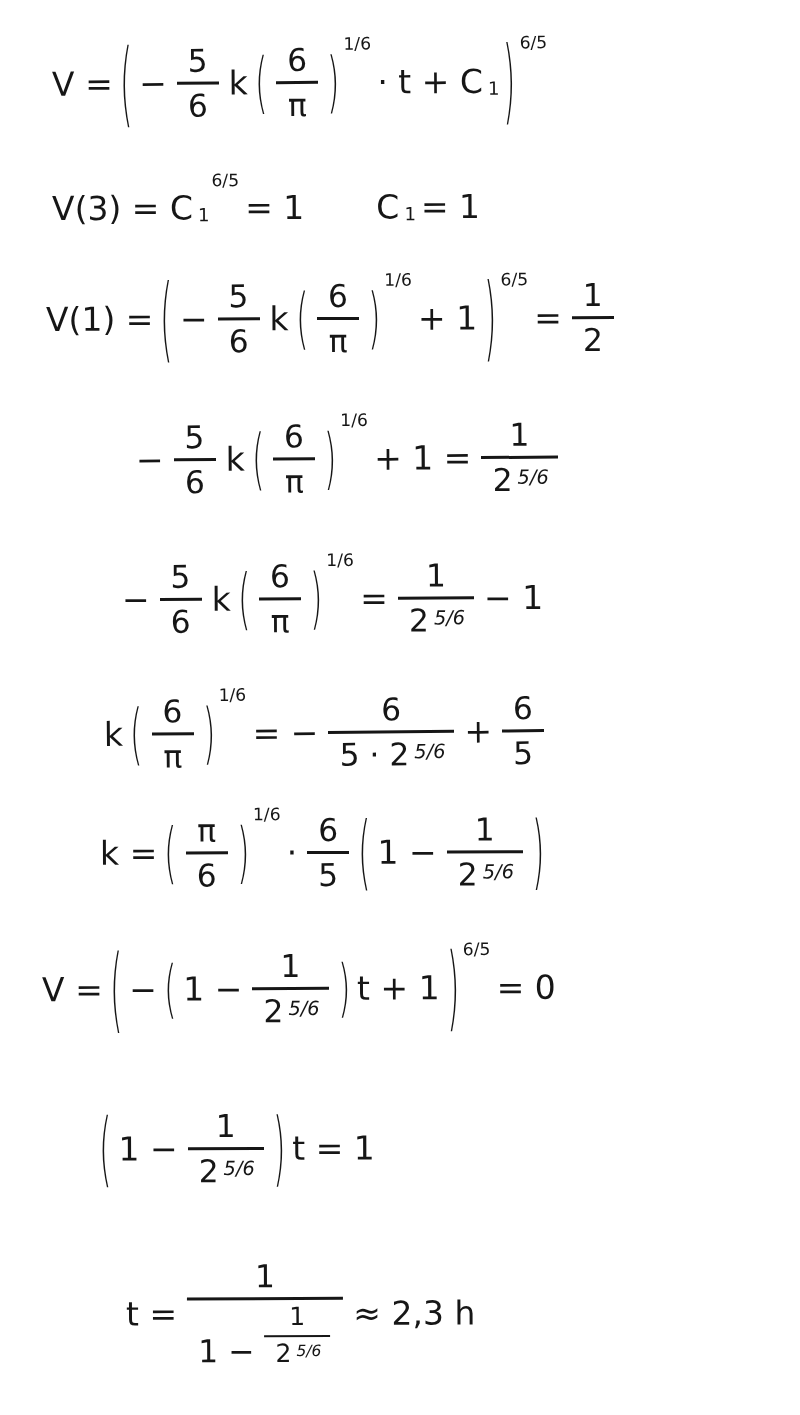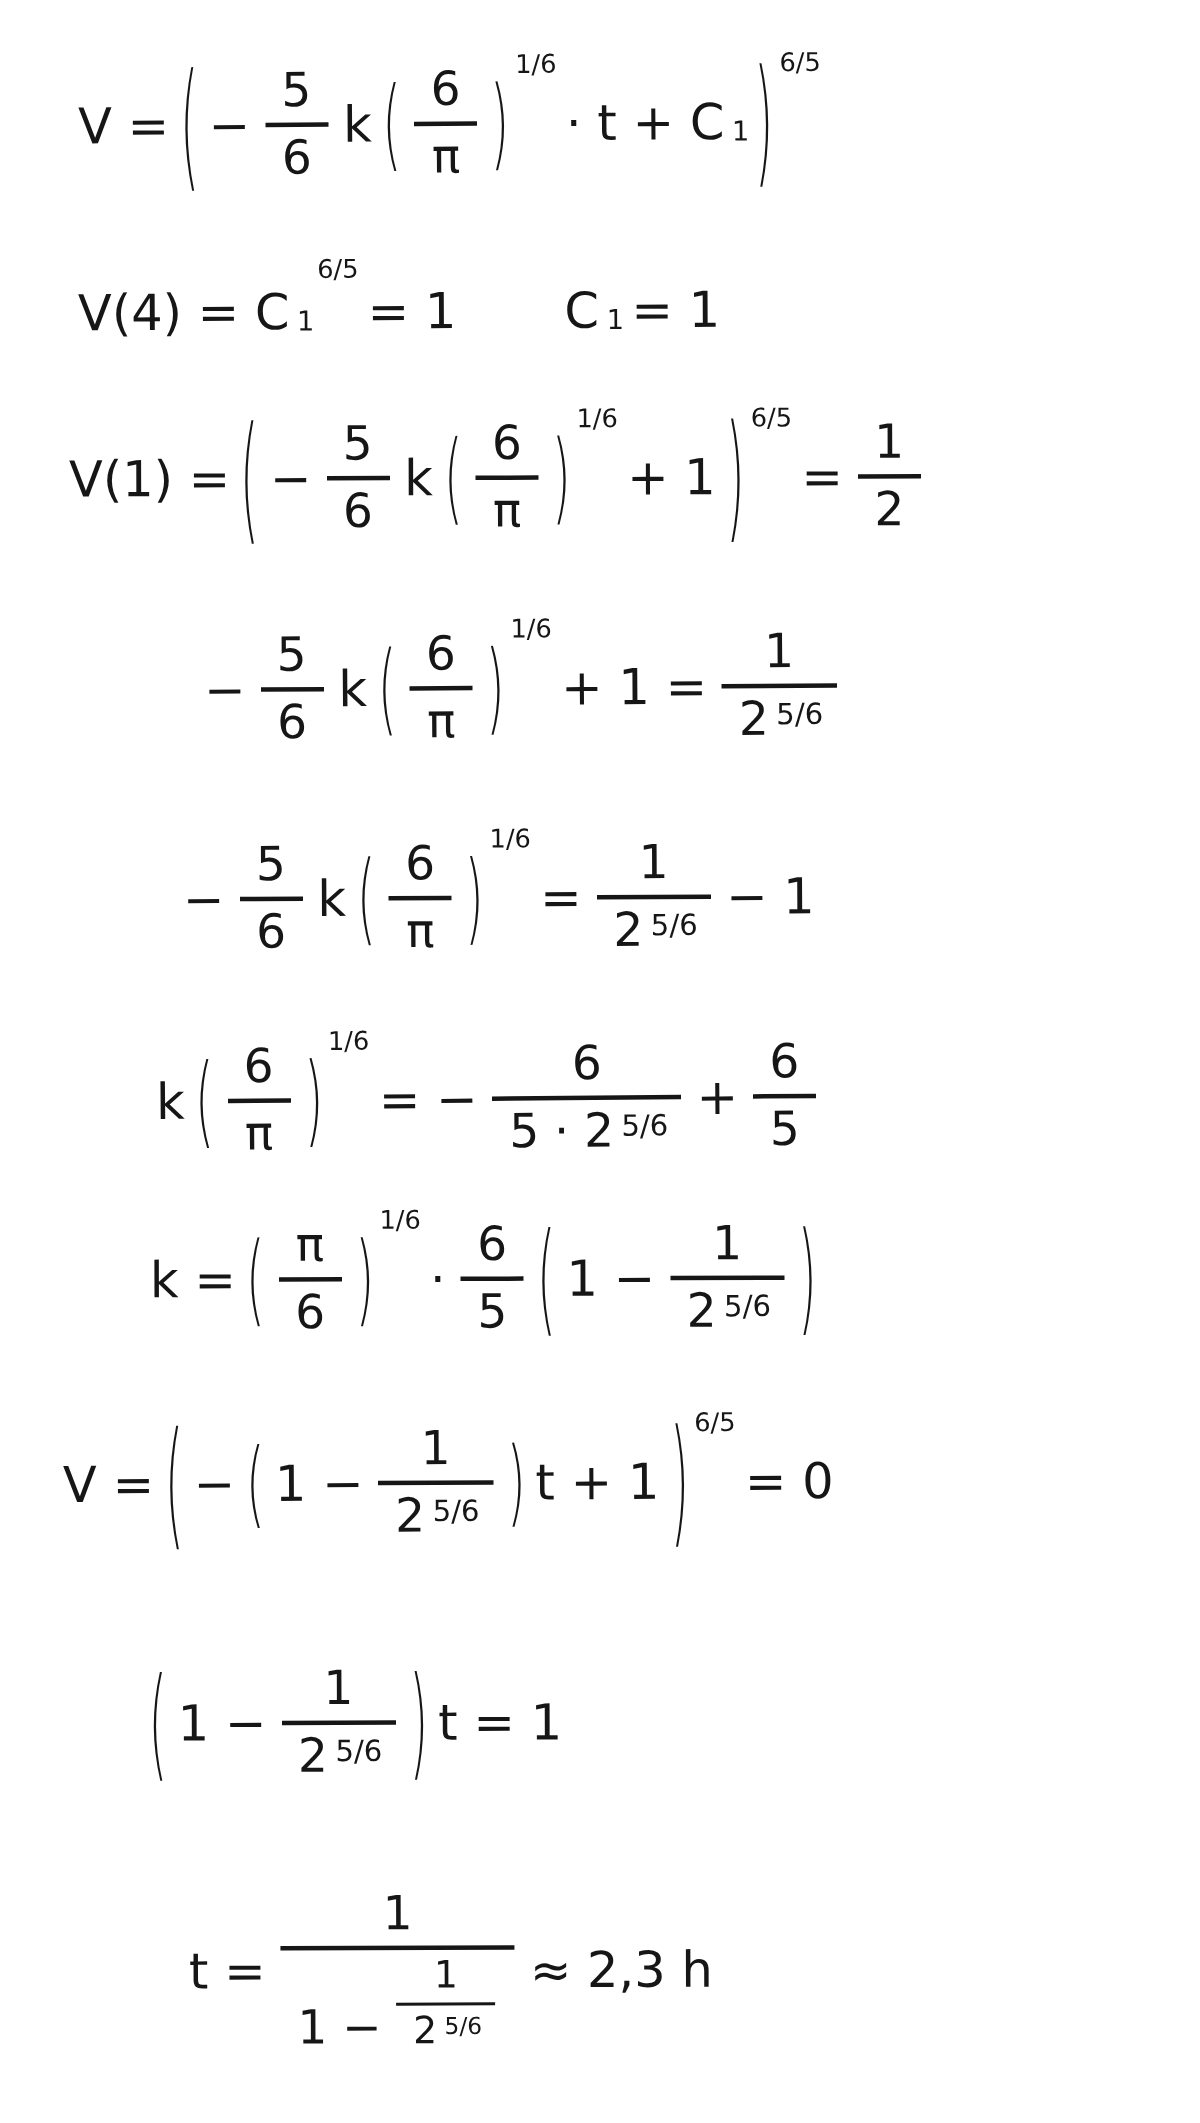--- a/index.html
+++ b/index.html
@@ -29,20 +29,21 @@
     top:-0.45em;
     margin:0 2px 0 1px;
   }
   .eq-sup.hi{top:-1.05em;}
   
   .eq-num .eq-sup,.eq-den .eq-sup{
     font-size:.62em;
     align-self:auto;
     top:-0.38em;
     margin-left:1px;
+    font-style:italic;
   }
   .eq-sub{
     font-size:.55em;
     position:relative;
     top:.4em;
     margin:0 1px;
   }
   .eq-frac{
     display:inline-block;
     text-align:center;
@@ -73,21 +74,21 @@
   .l7{left:96px;top:812px;transform:rotate(-.2deg);}
   .l8{left:38px;top:948px;transform:rotate(-.3deg);}
   .l9{left:96px;top:1108px;transform:rotate(-.2deg);}
   .l10{left:122px;top:1258px;transform:rotate(-.2deg);}
 </style>
 </head>
 <body>
 
 <div class="canvas">
   <div class="eq l1"><span class="eq-txt">V =</span><span class="eq-group"><span class="eq-paren" style="transform: scaleY(2.5) scaleX(0.85);">(</span><span class="eq-group"><span class="eq-txt">−</span><span class="eq-frac"><span class="eq-num"><span class="eq-txt">5</span></span><span class="eq-den"><span class="eq-txt">6</span></span></span><span class="eq-txt">k</span><span class="eq-group"><span class="eq-paren" style="transform: scaleY(1.8) scaleX(0.85);">(</span><span class="eq-group"><span class="eq-frac"><span class="eq-num"><span class="eq-txt">6</span></span><span class="eq-den"><span class="eq-txt">π</span></span></span></span><span class="eq-paren" style="transform: scaleY(1.8) scaleX(0.85);">)</span></span><span class="eq-sup">1/6</span><span class="eq-txt">· t + C</span><span class="eq-sub">1</span></span><span class="eq-paren" style="transform: scaleY(2.5) scaleX(0.85);">)</span></span><span class="eq-sup">6/5</span></div>
-  <div class="eq l2"><span class="eq-txt">V(4) = C</span><span class="eq-sub">1</span><span class="eq-sup hi">6/5</span><span class="eq-txt">= 1</span><span class="eq-gap"></span><span class="eq-txt">C</span><span class="eq-sub">1</span><span class="eq-txt">= 1</span></div>
+  <div class="eq l2"><span class="eq-txt">V(3) = C</span><span class="eq-sub">1</span><span class="eq-sup hi">6/5</span><span class="eq-txt">= 1</span><span class="eq-gap"></span><span class="eq-txt">C</span><span class="eq-sub">1</span><span class="eq-txt">= 1</span></div>
   <div class="eq l3"><span class="eq-txt">V(1) =</span><span class="eq-group"><span class="eq-paren" style="transform: scaleY(2.5) scaleX(0.85);">(</span><span class="eq-group"><span class="eq-txt">−</span><span class="eq-frac"><span class="eq-num"><span class="eq-txt">5</span></span><span class="eq-den"><span class="eq-txt">6</span></span></span><span class="eq-txt">k</span><span class="eq-group"><span class="eq-paren" style="transform: scaleY(1.8) scaleX(0.85);">(</span><span class="eq-group"><span class="eq-frac"><span class="eq-num"><span class="eq-txt">6</span></span><span class="eq-den"><span class="eq-txt">π</span></span></span></span><span class="eq-paren" style="transform: scaleY(1.8) scaleX(0.85);">)</span></span><span class="eq-sup">1/6</span><span class="eq-txt">+ 1</span></span><span class="eq-paren" style="transform: scaleY(2.5) scaleX(0.85);">)</span></span><span class="eq-sup">6/5</span><span class="eq-txt">=</span><span class="eq-frac"><span class="eq-num"><span class="eq-txt">1</span></span><span class="eq-den"><span class="eq-txt">2</span></span></span></div>
   <div class="eq l4"><span class="eq-txt">−</span><span class="eq-frac"><span class="eq-num"><span class="eq-txt">5</span></span><span class="eq-den"><span class="eq-txt">6</span></span></span><span class="eq-txt">k</span><span class="eq-group"><span class="eq-paren" style="transform: scaleY(1.8) scaleX(0.85);">(</span><span class="eq-group"><span class="eq-frac"><span class="eq-num"><span class="eq-txt">6</span></span><span class="eq-den"><span class="eq-txt">π</span></span></span></span><span class="eq-paren" style="transform: scaleY(1.8) scaleX(0.85);">)</span></span><span class="eq-sup">1/6</span><span class="eq-txt">+ 1 =</span><span class="eq-frac"><span class="eq-num"><span class="eq-txt">1</span></span><span class="eq-den"><span class="eq-txt">2</span><span class="eq-sup">5/6</span></span></span></div>
   <div class="eq l5"><span class="eq-txt">−</span><span class="eq-frac"><span class="eq-num"><span class="eq-txt">5</span></span><span class="eq-den"><span class="eq-txt">6</span></span></span><span class="eq-txt">k</span><span class="eq-group"><span class="eq-paren" style="transform: scaleY(1.8) scaleX(0.85);">(</span><span class="eq-group"><span class="eq-frac"><span class="eq-num"><span class="eq-txt">6</span></span><span class="eq-den"><span class="eq-txt">π</span></span></span></span><span class="eq-paren" style="transform: scaleY(1.8) scaleX(0.85);">)</span></span><span class="eq-sup">1/6</span><span class="eq-txt">=</span><span class="eq-frac"><span class="eq-num"><span class="eq-txt">1</span></span><span class="eq-den"><span class="eq-txt">2</span><span class="eq-sup">5/6</span></span></span><span class="eq-txt">− 1</span></div>
   <div class="eq l6"><span class="eq-txt">k</span><span class="eq-group"><span class="eq-paren" style="transform: scaleY(1.8) scaleX(0.85);">(</span><span class="eq-group"><span class="eq-frac"><span class="eq-num"><span class="eq-txt">6</span></span><span class="eq-den"><span class="eq-txt">π</span></span></span></span><span class="eq-paren" style="transform: scaleY(1.8) scaleX(0.85);">)</span></span><span class="eq-sup">1/6</span><span class="eq-txt">= −</span><span class="eq-frac"><span class="eq-num"><span class="eq-txt">6</span></span><span class="eq-den"><span class="eq-txt">5 · 2</span><span class="eq-sup">5/6</span></span></span><span class="eq-txt">+</span><span class="eq-frac"><span class="eq-num"><span class="eq-txt">6</span></span><span class="eq-den"><span class="eq-txt">5</span></span></span></div>
   <div class="eq l7"><span class="eq-txt">k =</span><span class="eq-group"><span class="eq-paren" style="transform: scaleY(1.8) scaleX(0.85);">(</span><span class="eq-group"><span class="eq-frac"><span class="eq-num"><span class="eq-txt">π</span></span><span class="eq-den"><span class="eq-txt">6</span></span></span></span><span class="eq-paren" style="transform: scaleY(1.8) scaleX(0.85);">)</span></span><span class="eq-sup">1/6</span><span class="eq-txt">·</span><span class="eq-frac"><span class="eq-num"><span class="eq-txt">6</span></span><span class="eq-den"><span class="eq-txt">5</span></span></span><span class="eq-group"><span class="eq-paren" style="transform: scaleY(2.2) scaleX(0.85);">(</span><span class="eq-group"><span class="eq-txt">1 −</span><span class="eq-frac"><span class="eq-num"><span class="eq-txt">1</span></span><span class="eq-den"><span class="eq-txt">2</span><span class="eq-sup">5/6</span></span></span></span><span class="eq-paren" style="transform: scaleY(2.2) scaleX(0.85);">)</span></span></div>
   <div class="eq l8"><span class="eq-txt">V =</span><span class="eq-group"><span class="eq-paren" style="transform: scaleY(2.5) scaleX(0.85);">(</span><span class="eq-group"><span class="eq-txt">−</span><span class="eq-group"><span class="eq-paren" style="transform: scaleY(1.7) scaleX(0.85);">(</span><span class="eq-group"><span class="eq-txt">1 −</span><span class="eq-frac"><span class="eq-num"><span class="eq-txt">1</span></span><span class="eq-den"><span class="eq-txt">2</span><span class="eq-sup">5/6</span></span></span></span><span class="eq-paren" style="transform: scaleY(1.7) scaleX(0.85);">)</span></span><span class="eq-txt">t + 1</span></span><span class="eq-paren" style="transform: scaleY(2.5) scaleX(0.85);">)</span></span><span class="eq-sup">6/5</span><span class="eq-txt">= 0</span></div>
   <div class="eq l9"><span class="eq-group"><span class="eq-paren" style="transform: scaleY(2.2) scaleX(0.85);">(</span><span class="eq-group"><span class="eq-txt">1 −</span><span class="eq-frac"><span class="eq-num"><span class="eq-txt">1</span></span><span class="eq-den"><span class="eq-txt">2</span><span class="eq-sup">5/6</span></span></span></span><span class="eq-paren" style="transform: scaleY(2.2) scaleX(0.85);">)</span></span><span class="eq-txt">t = 1</span></div>
   <div class="eq l10"><span class="eq-txt">t =</span><span class="eq-frac"><span class="eq-num"><span class="eq-txt">1</span></span><span class="eq-den"><span class="eq-txt">1 −</span><span class="eq-frac"><span class="eq-num"><span class="eq-txt">1</span></span><span class="eq-den"><span class="eq-txt">2</span><span class="eq-sup">5/6</span></span></span></span></span><span class="eq-txt">≈ 2,3 h</span></div>
 </div>
 

